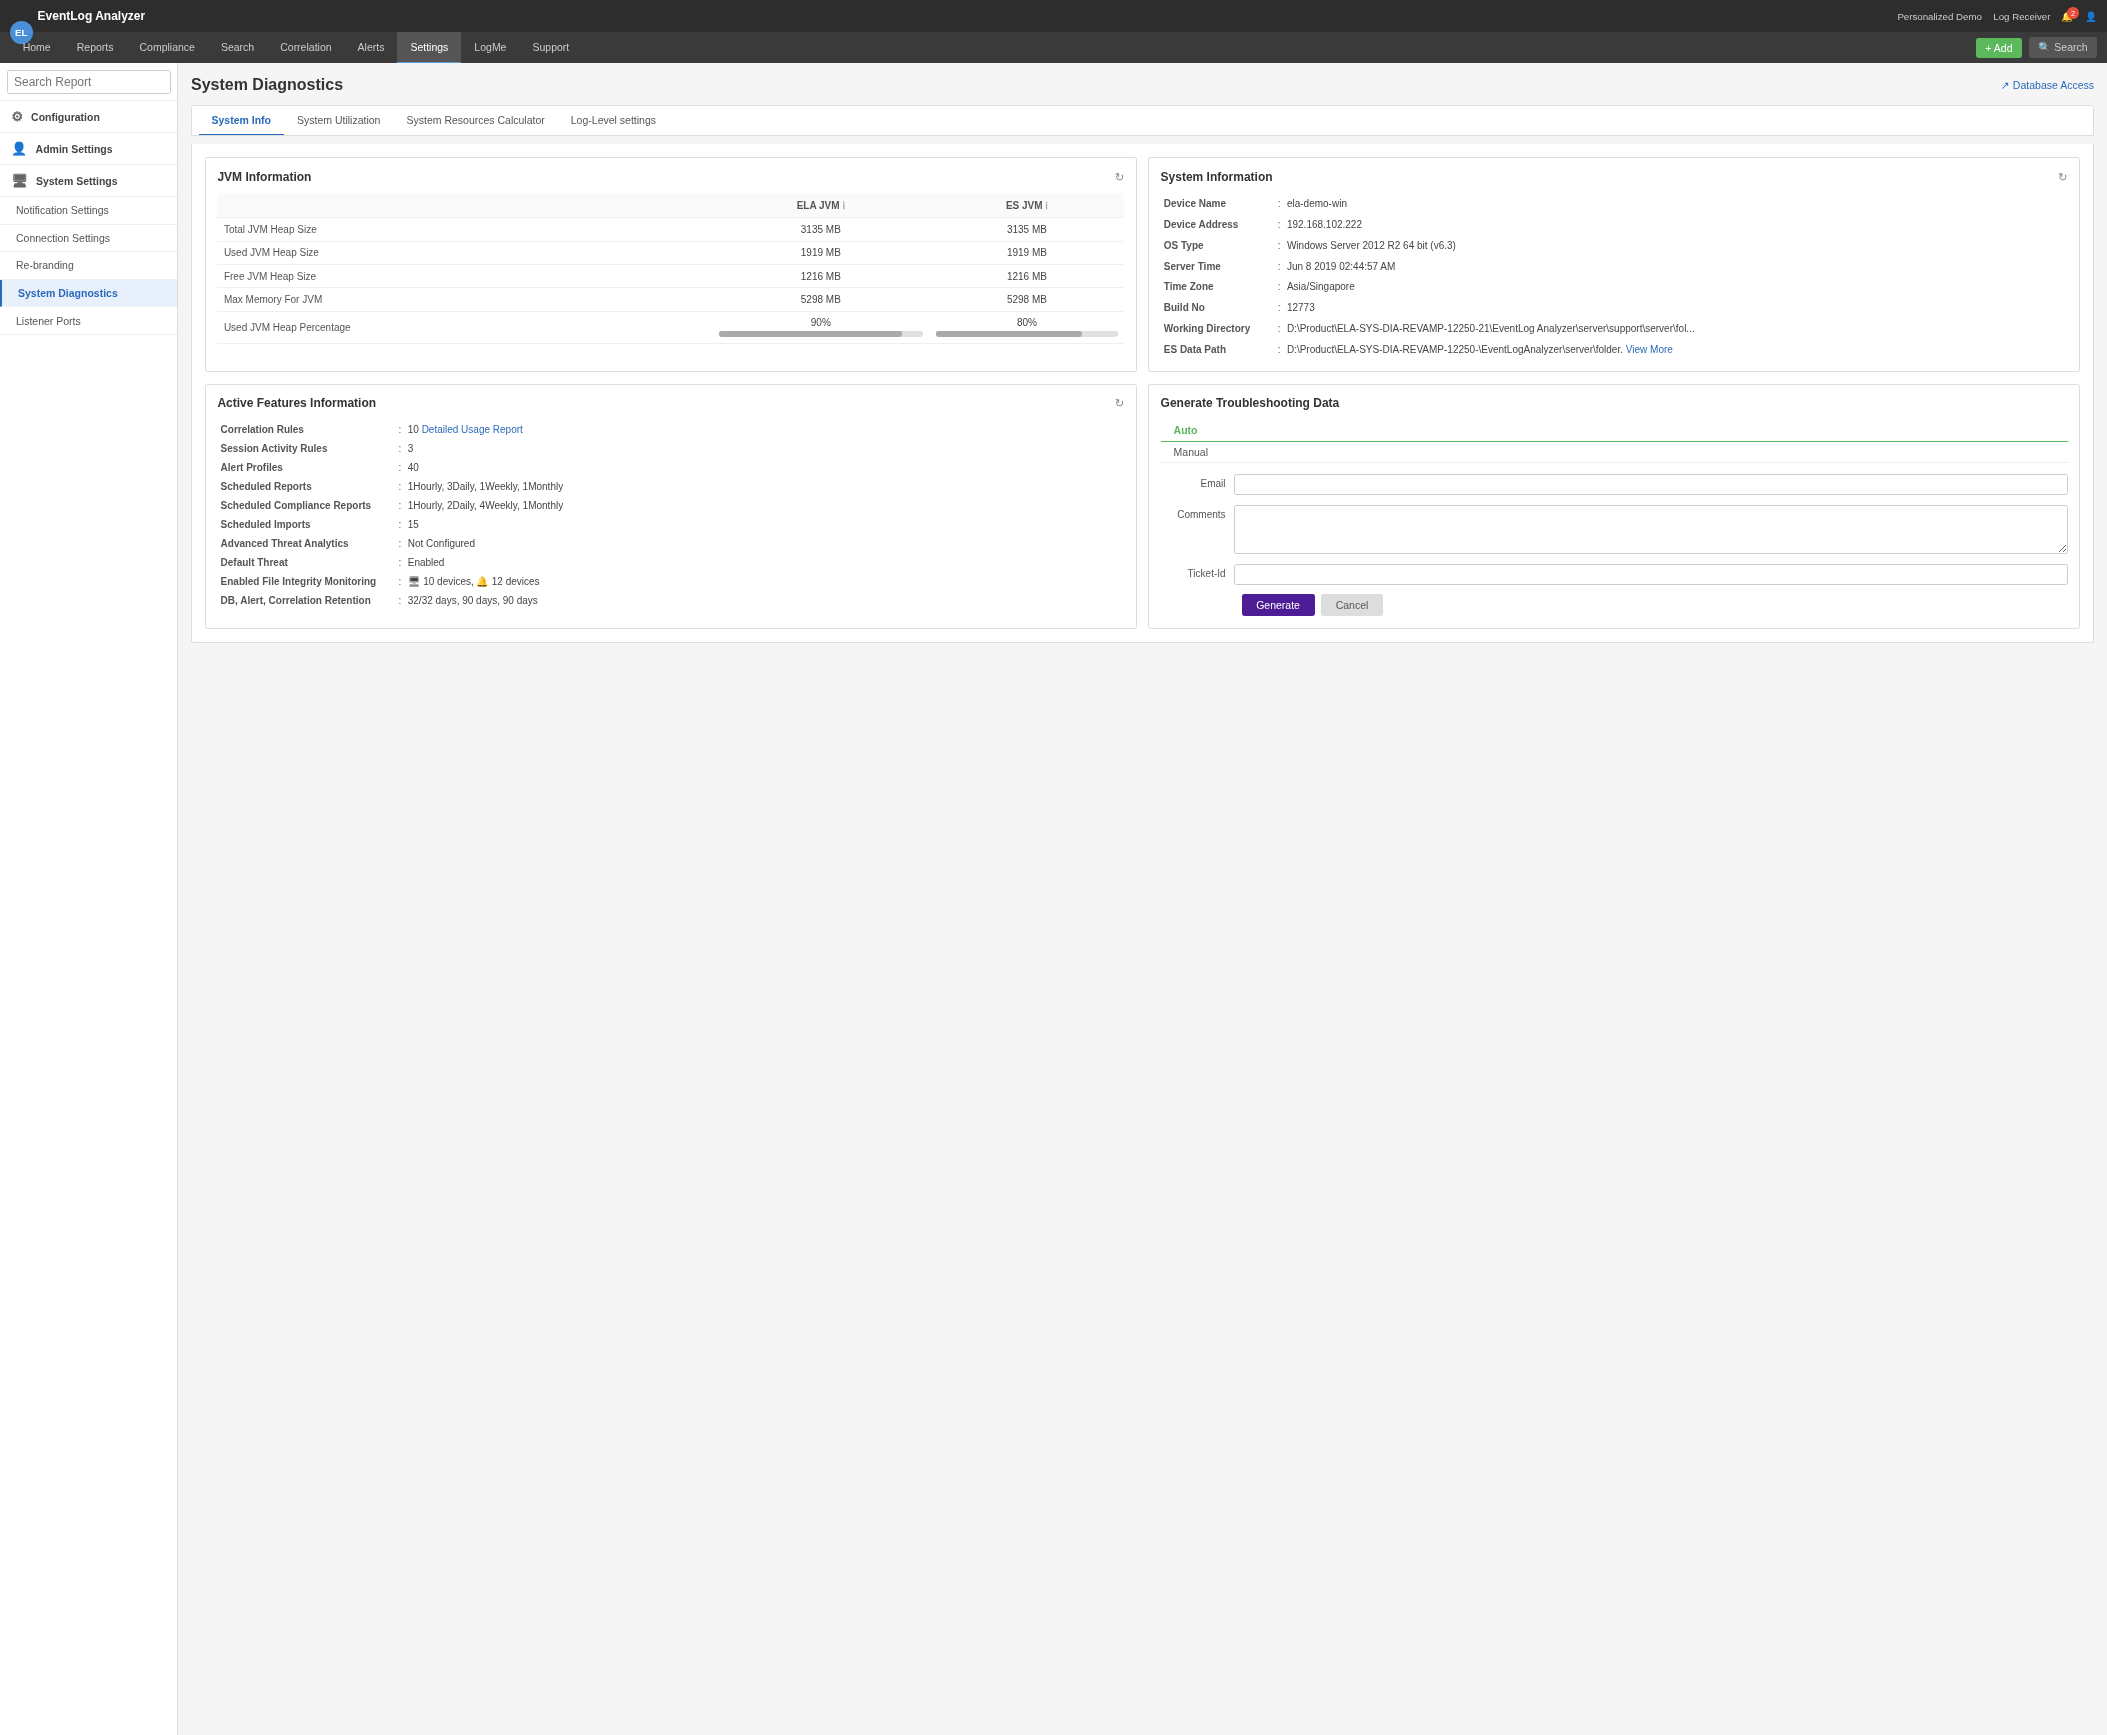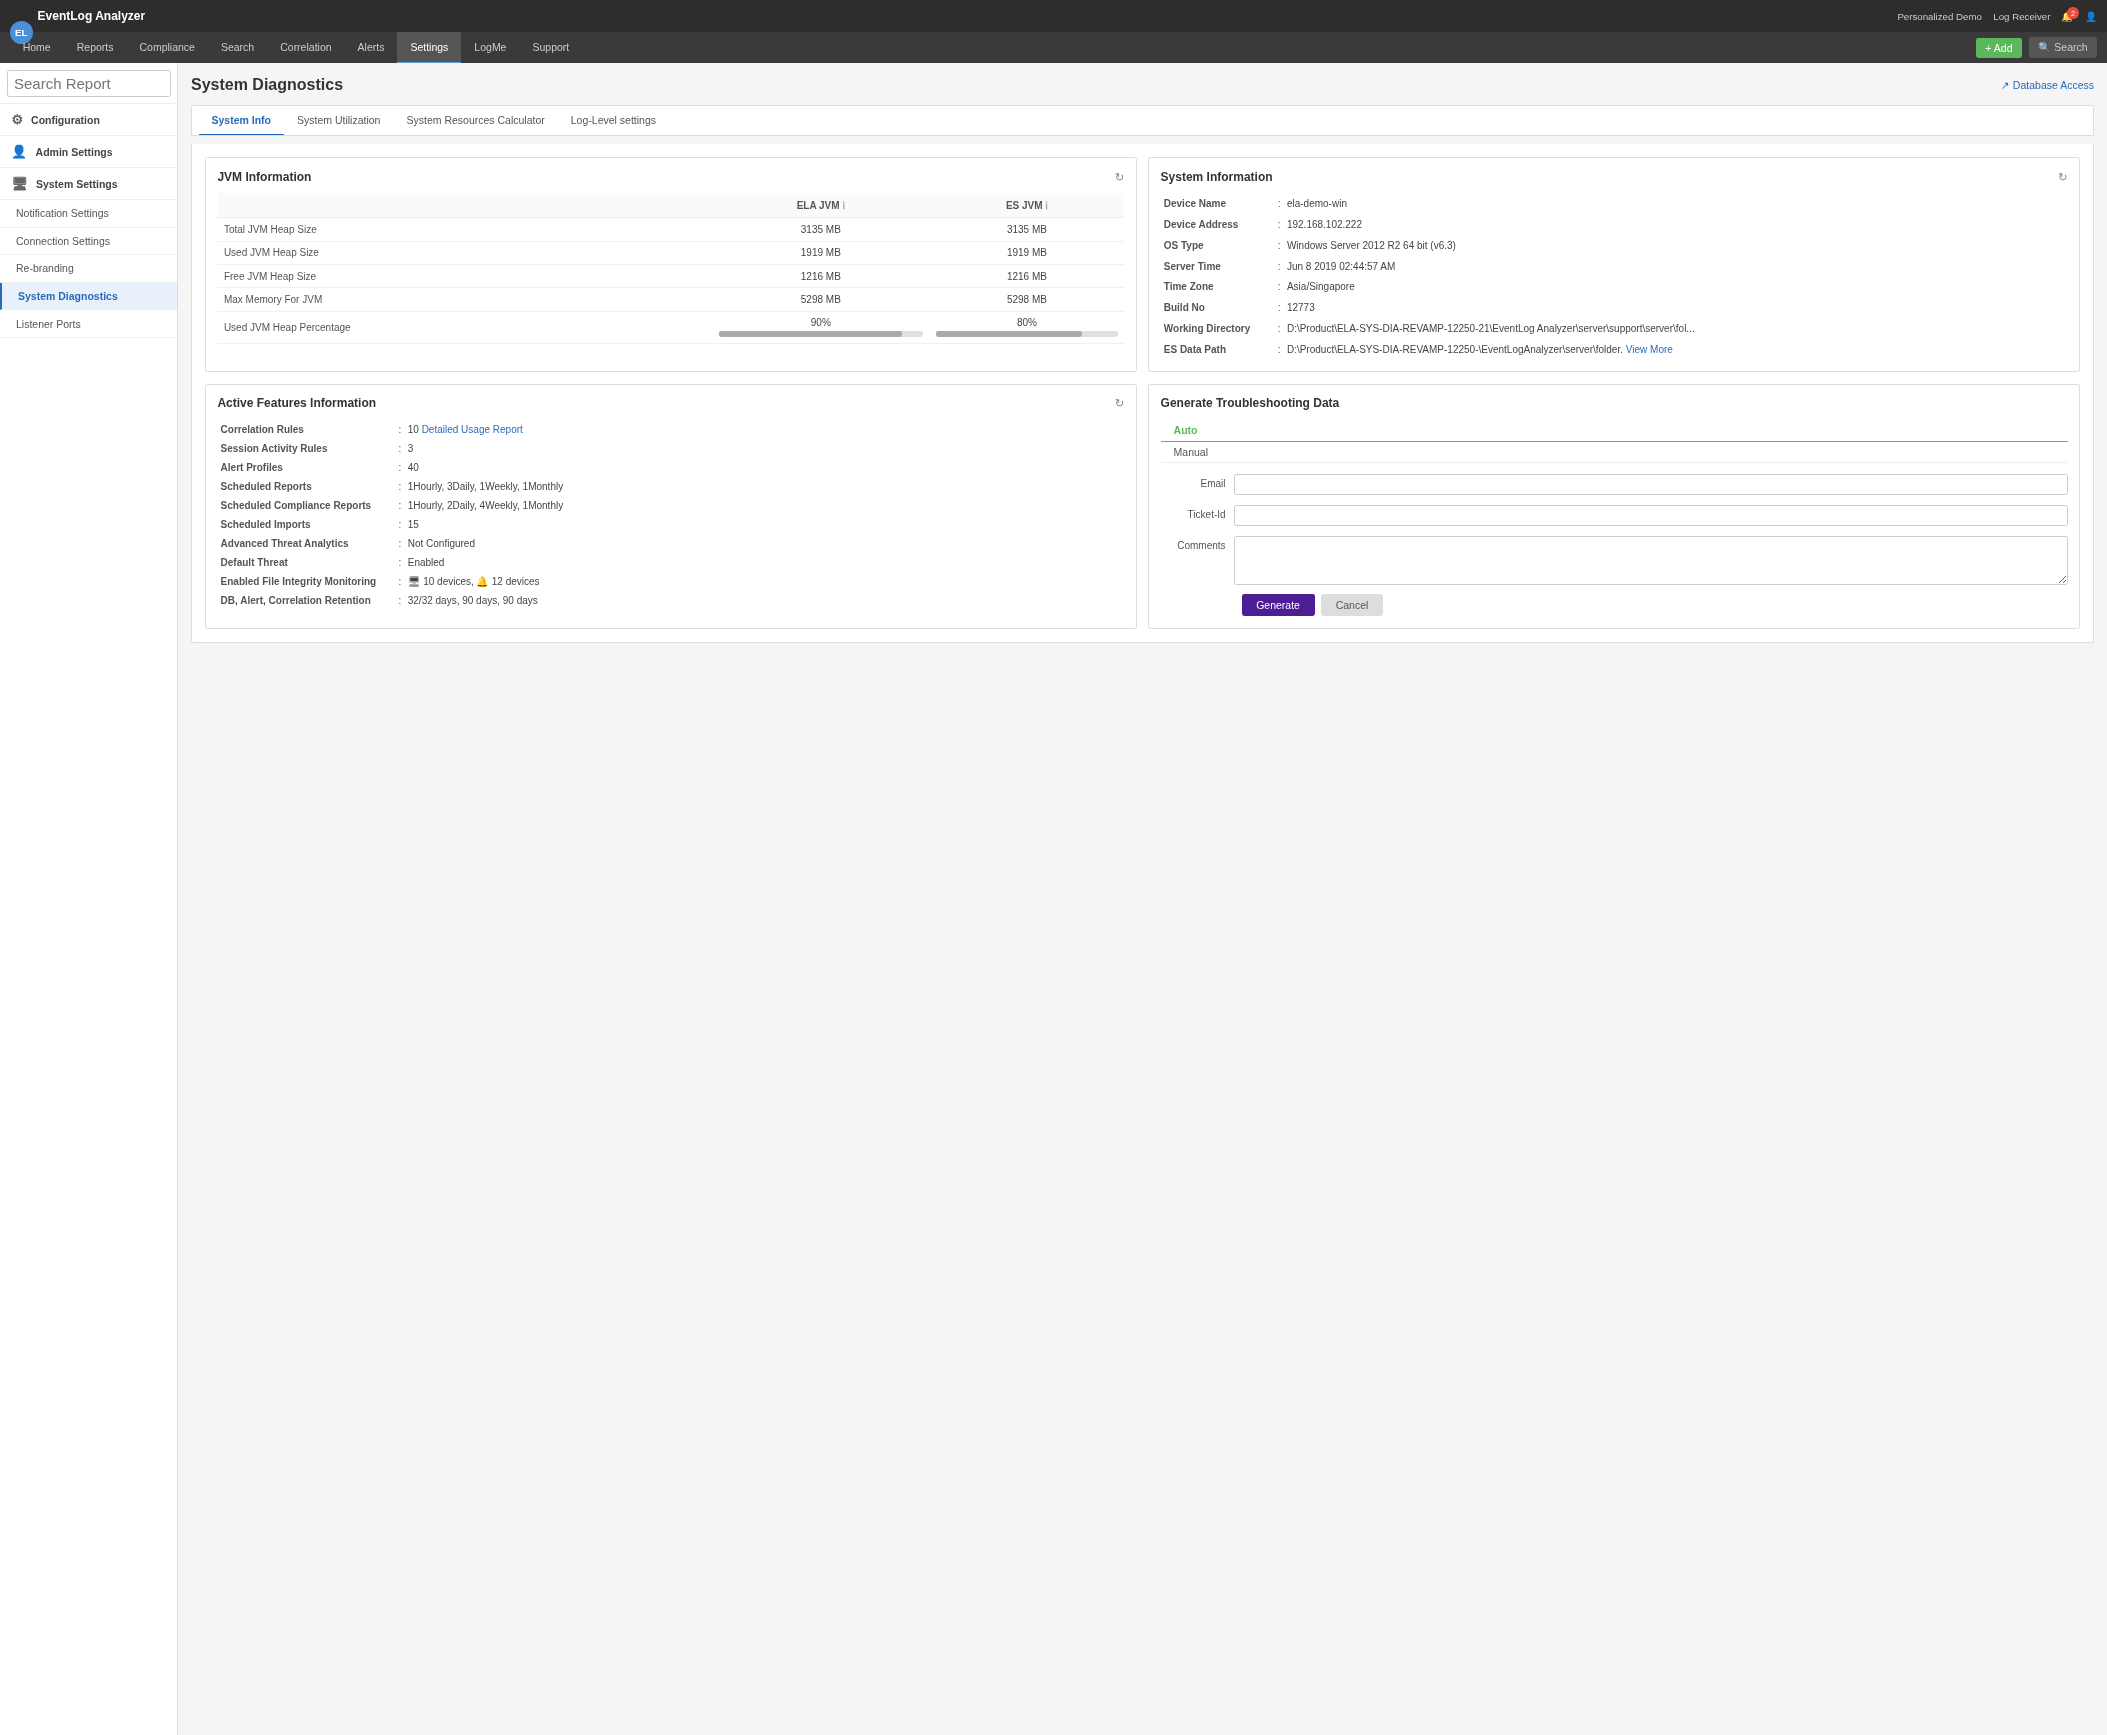--- a/index.html
+++ b/index.html
@@ -83,21 +83,21 @@
     }
     .sidebar-search {
       padding: 6.5px;
       border-bottom: 0.8px solid #eee;
     }
     .sidebar-search-input {
       width: 100%;
       padding: 4px 6.5px;
       border: 0.8px solid #ccc;
       border-radius: 2.4px;
-      font-size: 15px;
+      font-size: 12px;
       color: #999;
     }
     .sidebar-section {
       display: flex;
       align-items: center;
       gap: 8px;
       padding: 8px 11.4px;
       cursor: pointer;
       color: #444;
       font-size: 10.5px;
@@ -481,26 +481,26 @@
           </div>
           <div class="trouble-tabs">
             <div class="trouble-tab active">Auto</div>
             <div class="trouble-tab">Manual</div>
           </div>
           <div class="form-group">
             <label class="form-label">Email</label>
             <input class="form-input" type="text" style="">
           </div>
           <div class="form-group">
+            <label class="form-label">Comments</label>
+            <textarea class="form-textarea" style=""></textarea>
+          </div>
+          <div class="form-group">
             <label class="form-label">Ticket-Id</label>
             <input class="form-input" type="text" style="">
-          </div>
-          <div class="form-group">
-            <label class="form-label">Comments</label>
-            <textarea class="form-textarea" style=""></textarea>
           </div>
           <div class="form-actions">
             <button class="btn-generate">Generate</button>
             <button class="btn-cancel">Cancel</button>
           </div>
         </div>
 
       </div>
     </div>
   </div>

